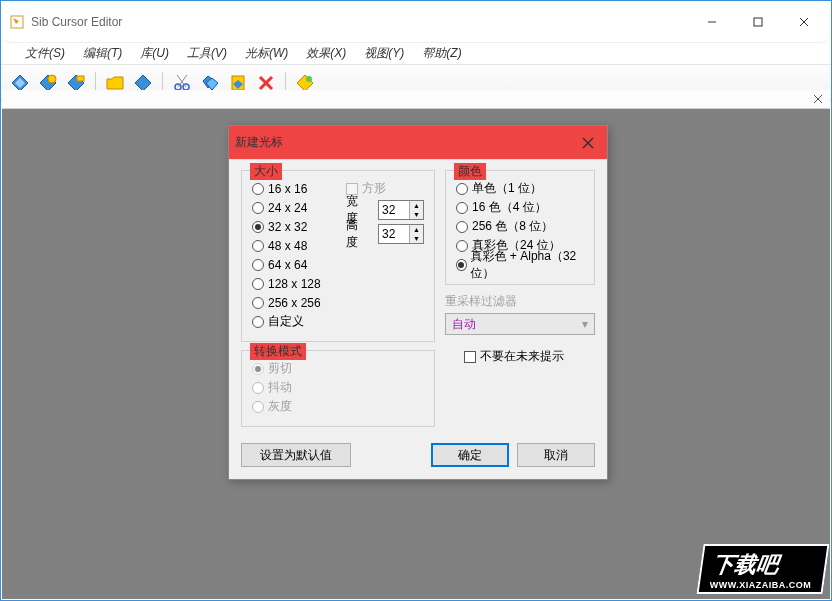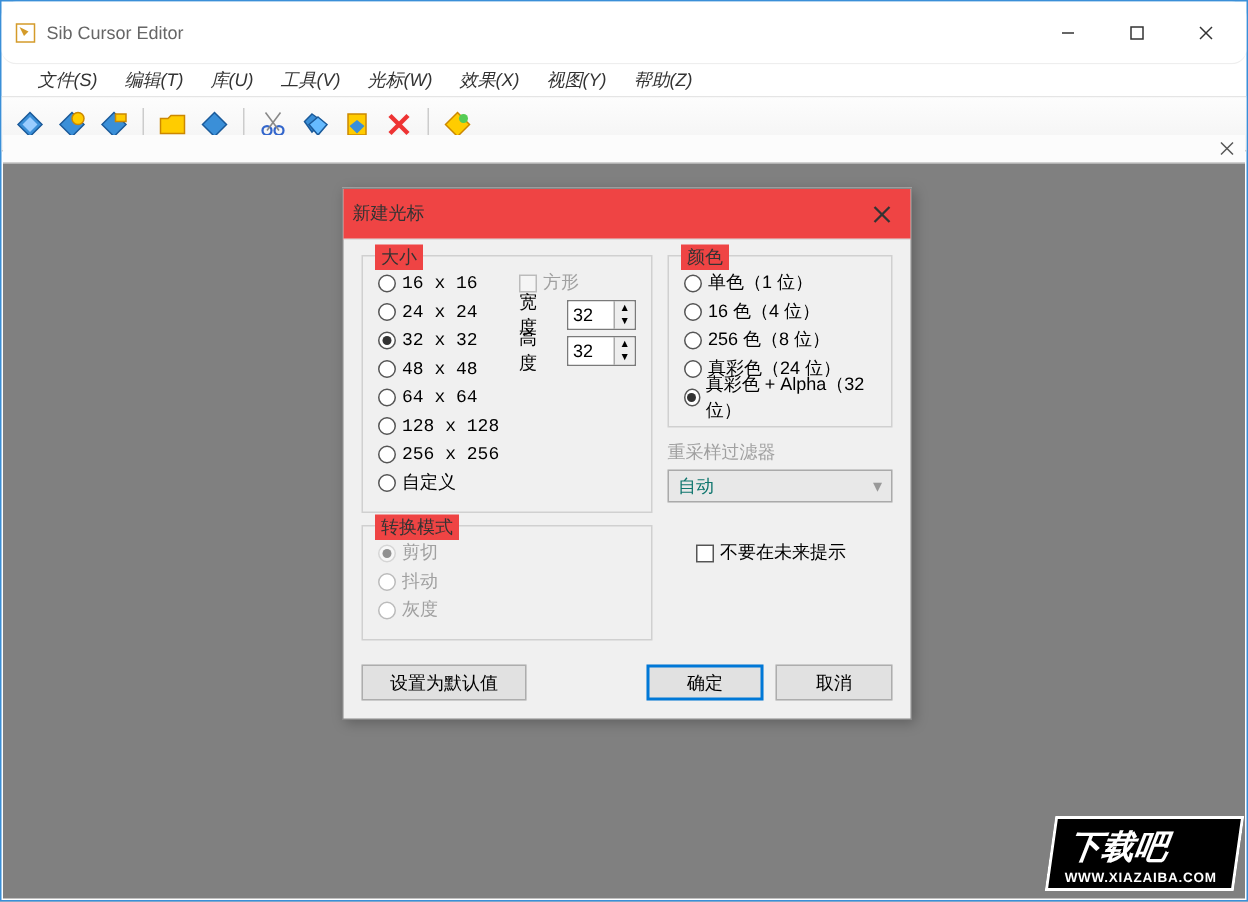--- a/index.html
+++ b/index.html
@@ -62,21 +62,21 @@
 .radio.checked::after{content:"";width:6px;height:6px;border-radius:50%;background:#333;}
 .radio.disabled{border-color:#bbb;}
 .checkbox { width:12px;height:12px;border:1px solid #555;background:#fff;display:inline-flex;align-items:center;justify-content:center;}
 .checkbox.disabled{border-color:#bbb;background:#f5f5f5;}
 .disabled-text{color:#a0a0a0;}
 .dim-row{display:flex;align-items:center;gap:20px;height:24px;}
 .spin { display:flex; border:1px solid #7a7a7a; background:#fff; height:20px;}
 .spin input{width:30px;border:none;padding:0 3px;font-size:12px;outline:none;}
 .spin .arrows{width:14px;display:flex;flex-direction:column;border-left:1px solid #aaa;}
 .spin .arrows div{flex:1;display:flex;align-items:center;justify-content:center;font-size:7px;background:#eee;line-height:1;}
-.combo { border:1px solid #aaa; background:#e8e8e8; height:22px; display:flex; align-items:center; padding:0 6px; color:#0f766e; position:relative;}
+.combo { border:1px solid #aaa; background:#e8e8e8; height:22px; display:flex; align-items:center; padding:0 6px; color:#a21caf; position:relative;}
 .combo::after{content:"▾";position:absolute;right:6px;color:#999;}
 .btnrow { display:flex; gap:8px; margin-top:8px; justify-content:flex-start;}
 .btn { height:24px; padding:0 18px; background:#e1e1e1; border:1px solid #adadad; display:flex;align-items:center;justify-content:center;min-width:78px;}
 .btn.default{border:2px solid #0078d7;}
 .right-btns{margin-left:auto;display:flex;gap:8px;}
 .watermark {
   position: absolute; right: 6px; bottom: 6px;
   background: #000; color: #fff; padding: 4px 10px 2px;
   font-weight: bold; font-style: italic; font-size: 22px;
   border: 2px solid #fff; transform: skewX(-8deg);
@@ -214,21 +214,21 @@
         </svg>
       </div>
   </div>
   <div class="dlg-body">
     <div class="cols">
 
       <div class="col">
         <div class="groupbox">
           <div class="legend">大小</div>
           <div style="display:flex;gap:8px;">
-            <div style="flex:0 0 86px;font-family:Liberation Mono, monospace;">
+            <div style="flex:0 0 86px;">
               <div class="radio-row">
                   <span class="radio"></span>
                   <span>16 x 16</span>
                 </div>
               <div class="radio-row">
                   <span class="radio"></span>
                   <span>24 x 24</span>
                 </div>
               <div class="radio-row">
                   <span class="radio checked"></span>
@@ -317,21 +317,21 @@
             </div>
           <div class="radio-row">
               <span class="radio"></span>
               <span>真彩色（24 位）</span>
             </div>
           <div class="radio-row">
               <span class="radio checked"></span>
               <span>真彩色 + Alpha（32 位）</span>
             </div>
         </div>
-        <div style="margin-bottom:24px;">
+        <div style="margin-bottom:12px;">
           <div class="disabled-text" style="margin-bottom:3px;">重采样过滤器</div>
           <div class="combo">
               <span>自动</span>
             </div>
         </div>
         <div class="radio-row" style="margin-top:10px;margin-left:19px;">
           <span class="checkbox"></span>
           <span>不要在未来提示</span>
         </div>
       </div>

